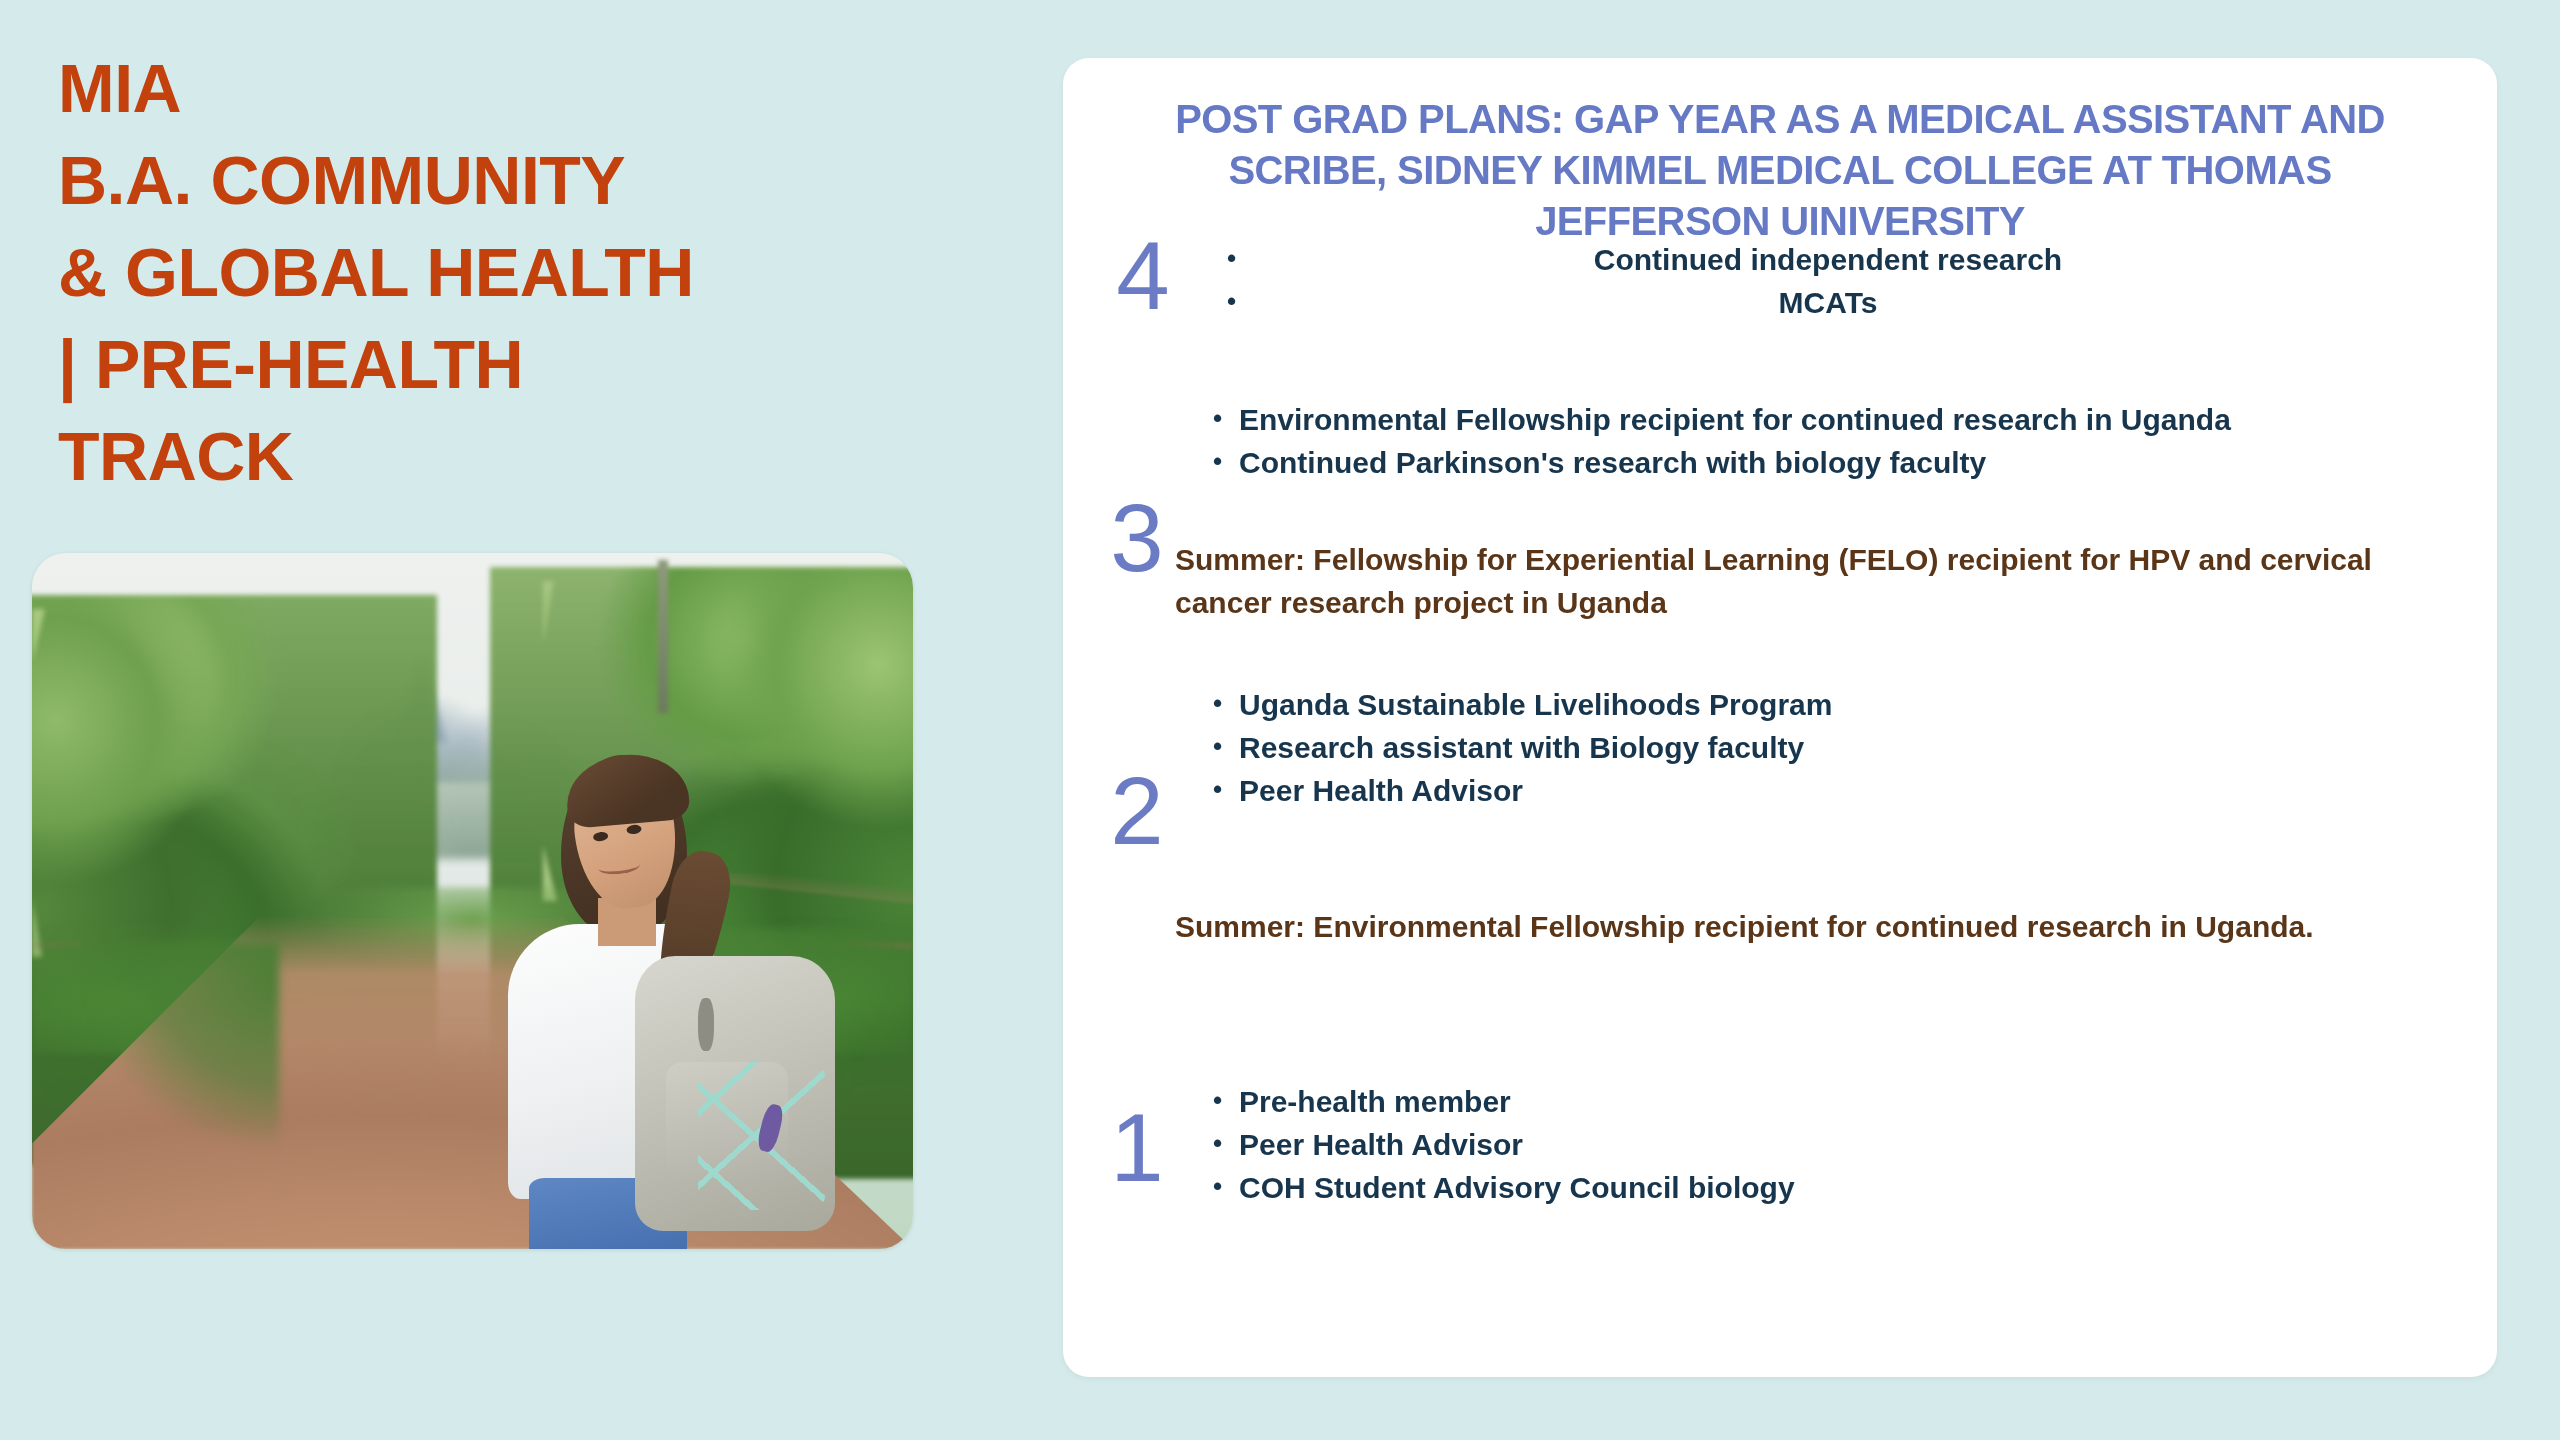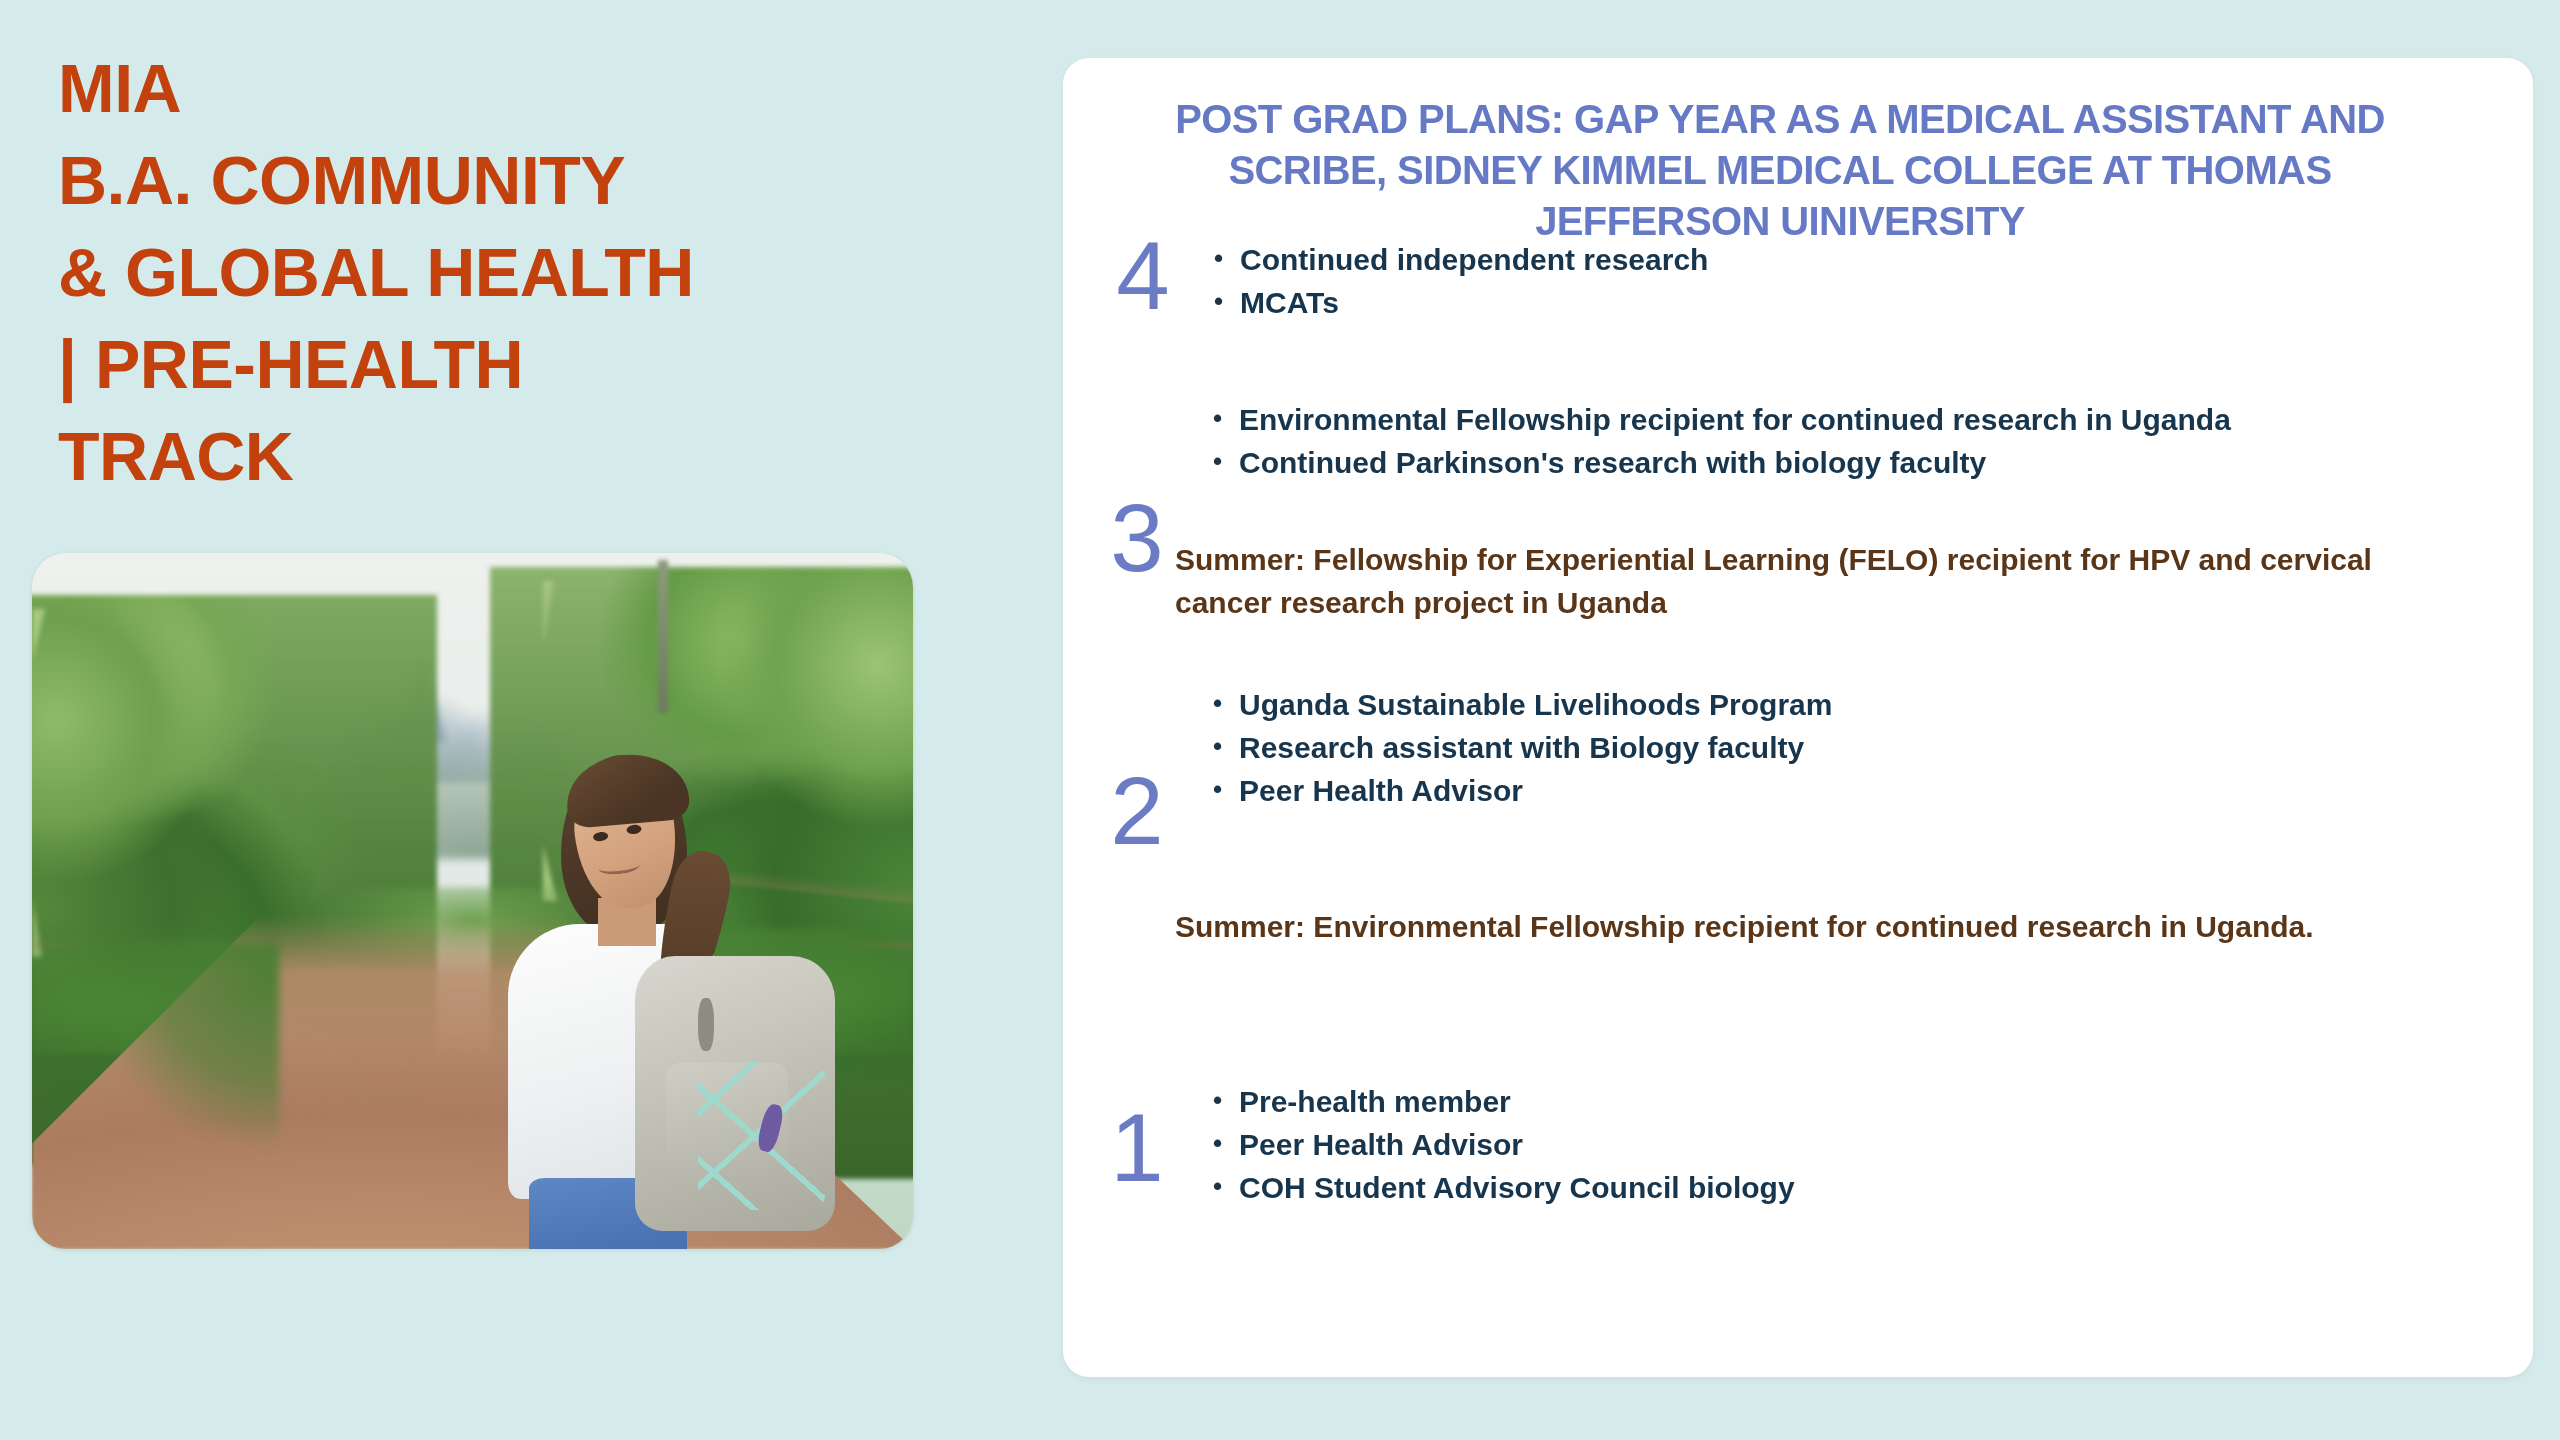--- a/index.html
+++ b/index.html
@@ -272,21 +272,20 @@
   
   #content-card {
     position: absolute;
     left: 1063px;
     top: 58px;
     width: 1434px;
     height: 1319px;
     background: #ffffff;
     border-radius: 26px;
     box-shadow: 0 2px 6px rgba(0,0,0,0.05);
-    padding-left: 36px;
   }
 
   #card-title {
     position: absolute;
     left: 90px;
     top: 36px;
     width: 1254px;
     text-align: center;
     color: #6679c5;
     font-family: "Liberation Sans", sans-serif;
@@ -397,21 +396,21 @@
       </div>
     </div>
   </div>
 
   <div id="content-card">
 
     <div id="card-title">POST GRAD PLANS: GAP YEAR AS A MEDICAL ASSISTANT AND SCRIBE, SIDNEY KIMMEL MEDICAL COLLEGE AT THOMAS JEFFERSON UINIVERSITY</div>
 
     <div class="year-block" style="top:170px;">
       <div class="year-num" style="left:20px; top:0px;">4</div>
-      <ul class="bullets" style="left:147px; top:10px; width:1180px;">
+      <ul class="bullets" style="left:160px; top:10px; width:1180px;text-align:center;">
         <li>Continued independent research</li>
         <li>MCATs</li>
       </ul>
     </div>
 
     <div class="year-block" style="top:340px;">
       <div class="year-num" style="left:14px; top:92px;">3</div>
       <ul class="bullets" style="left:146px; top:0px; width:1180px;">
         <li>Environmental Fellowship recipient for continued research in Uganda</li>
         <li>Continued Parkinson's research with biology faculty</li>

